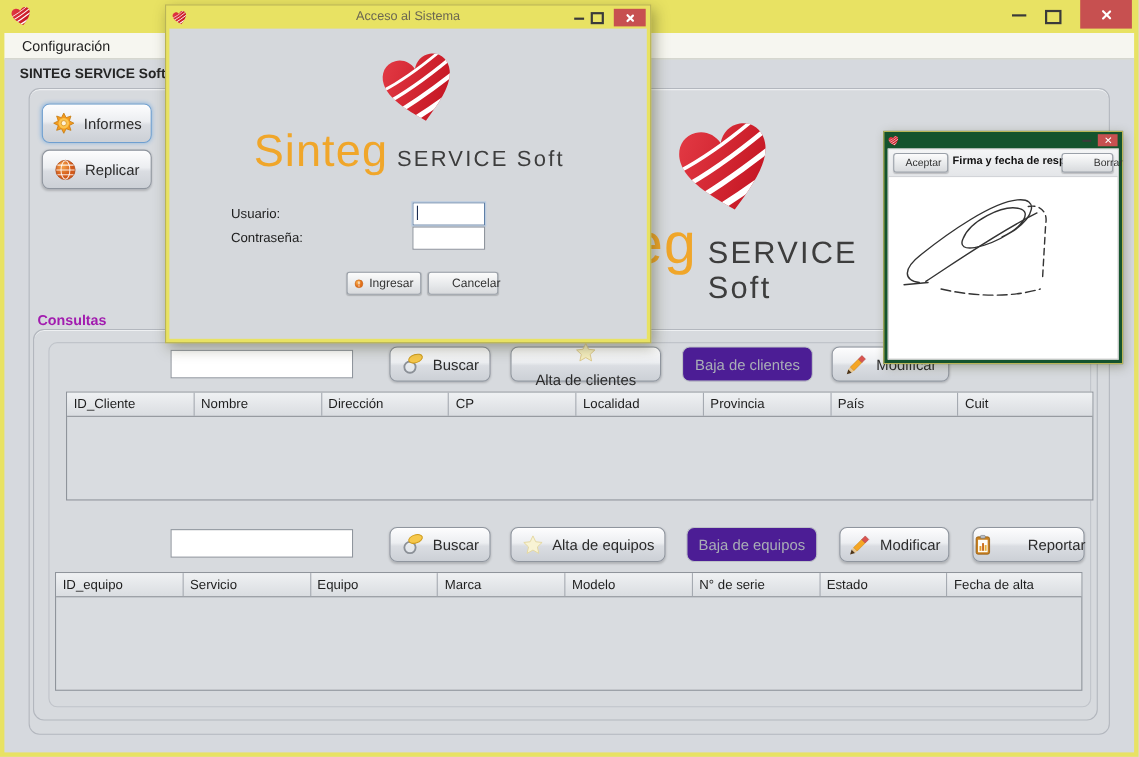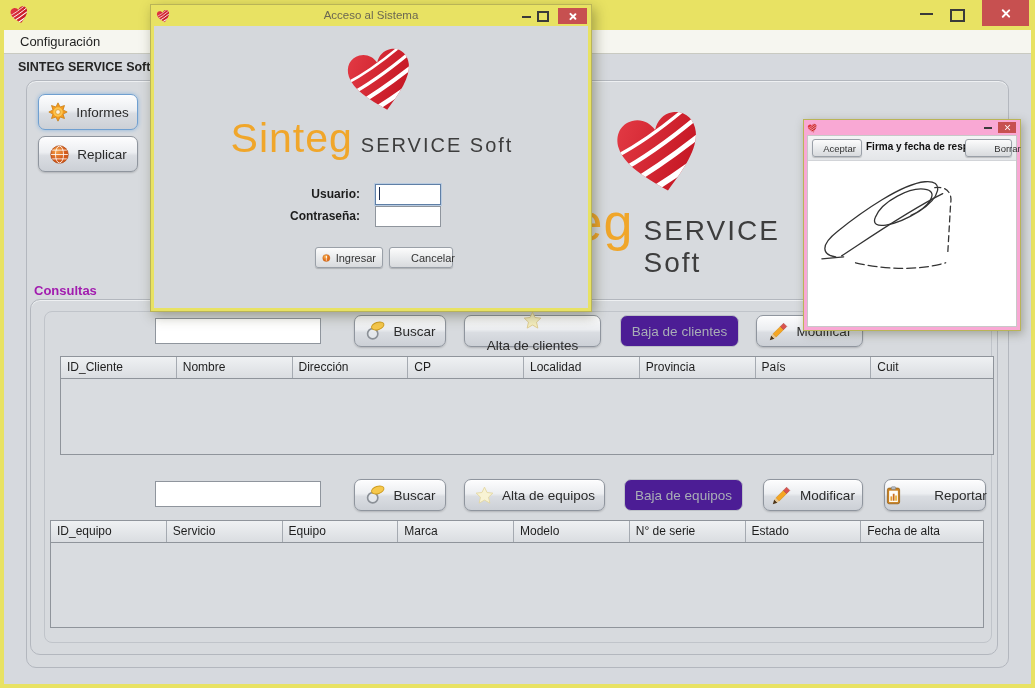--- a/index.html
+++ b/index.html
@@ -104,21 +104,21 @@
   #table-equipos{left:50px;top:520px;width:934px;height:108px;}
   .tbl-header{display:flex;height:21px;background:linear-gradient(#eff1f3,#dadde1);border-bottom:1px solid #8f949b;}
   .tbl-header .hcell{
     box-sizing:border-box;width:116px;padding:3px 0 0 6px;font-size:12px;color:#1e1e1e;
     border-right:1px solid #a5aab1;overflow:hidden;white-space:nowrap;
   }
   .tbl-header .hcell:last-child{width:122px;border-right:none;}
   
   #sig-win{
     left:803px;top:119px;width:218px;height:212px;z-index:5;
-    background:#f9a8d4;border:1px solid #b9b457;box-sizing:border-box;
+    background:#14532d;border:1px solid #b9b457;box-sizing:border-box;
     box-shadow:2px 3px 9px rgba(60,60,25,.35);
   }
   #sig-titlebar{position:relative;height:15px;display:flex;align-items:center;}
   #sig-icon{width:11px;height:10px;margin-left:3px;}
   #sig-min{position:absolute;right:28px;top:7px;width:8px;height:2px;background:#3a3a3a;}
   #sig-close{position:absolute;right:4px;top:2px;width:18px;height:11px;}
   #sig-close .xglyph{width:7px;height:7px;}
   #sig-close .xglyph:before,#sig-close .xglyph:after{left:3px;height:7px;width:1.4px;}
   #sig-body{position:absolute;left:3px;top:15px;right:3px;bottom:3px;background:#fff;border:1px solid #c8c8c8;box-sizing:border-box;}
   #sig-toolbar{position:relative;height:24px;background:linear-gradient(#f4f5f6,#e4e6e9);border-bottom:1px solid #d2d4d8;}
@@ -139,21 +139,21 @@
   #dlg-min{position:absolute;right:60px;top:11px;width:9px;height:2px;background:#3a3a3a;}
   #dlg-max{position:absolute;right:42px;top:6px;width:8px;height:7px;border:2px solid #3a3a3a;}
   #dlg-close{position:absolute;right:4px;top:3px;width:29px;height:16px;}
   #dlg-close .xglyph{width:9px;height:9px;}
   #dlg-close .xglyph:before,#dlg-close .xglyph:after{left:4px;height:9px;width:1.5px;}
   #dlg-content{position:absolute;left:3px;top:21px;right:3px;bottom:3px;background:#d5d8dc;}
   #dlg-logo-heart{position:absolute;left:189px;top:18px;width:76px;height:70px;}
   #dlg-brandrow{position:absolute;left:0;top:88px;width:436px;}
   #dlg-brandrow .brand-name{font-size:41px;}
   #dlg-brandrow .brand-suffix{font-size:20px;margin-left:8px;}
-  .dlg-label{position:absolute;width:150px;text-align:right;font-size:12px;font-weight:bold;color:#1c1c1c;}
+  .dlg-label{position:absolute;width:150px;text-align:left;font-size:12px;font-weight:normal;color:#1c1c1c;}
   #lbl-usuario{left:56px;top:161px;}
   #lbl-contrasena{left:56px;top:183px;}
   .dlg-input{position:absolute;left:221px;width:64px;height:19px;}
   #in-usuario{top:158px;border:1px solid #5f7fa6;outline:1px solid #b9cbe0;}
   #in-contrasena{top:180px;}
   .caret{position:absolute;left:3px;top:2px;width:1px;height:13px;background:#1c2e52;}
   #btn-ingresar{position:absolute;left:161px;top:221px;width:68px;height:21px;}
   #btn-cancelar{position:absolute;left:235px;top:221px;width:64px;height:21px;gap:24px;}
 </style>
 </head>

